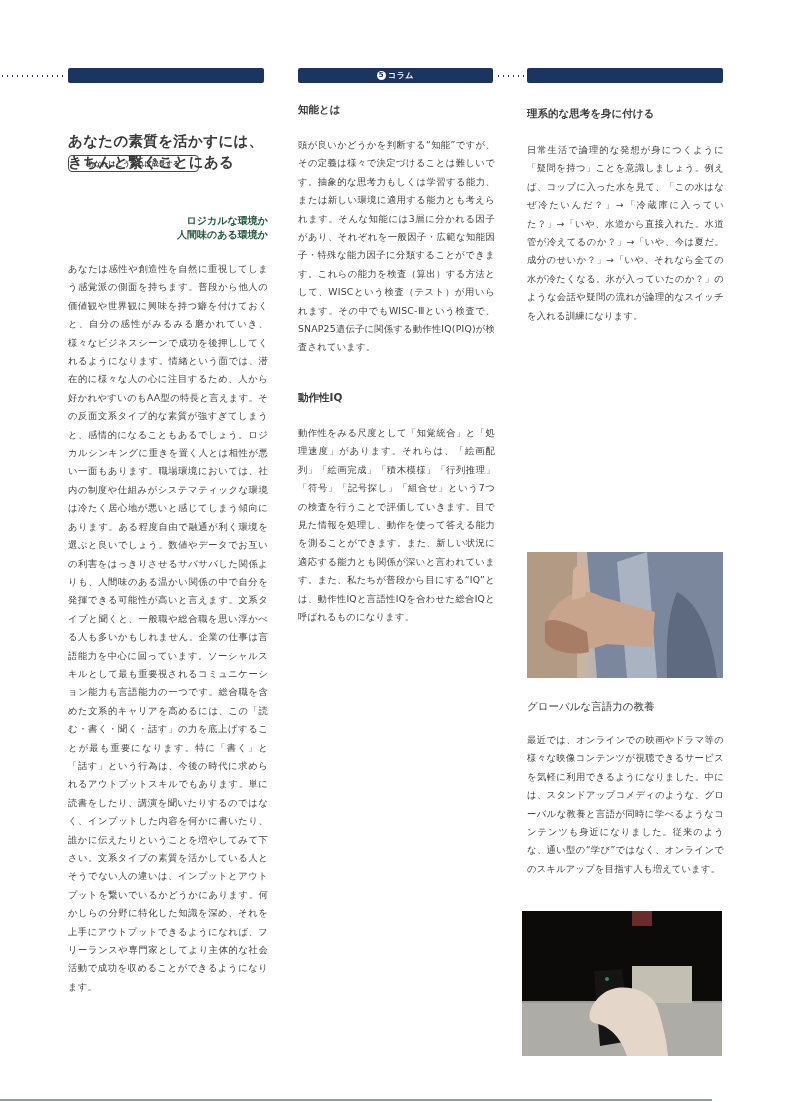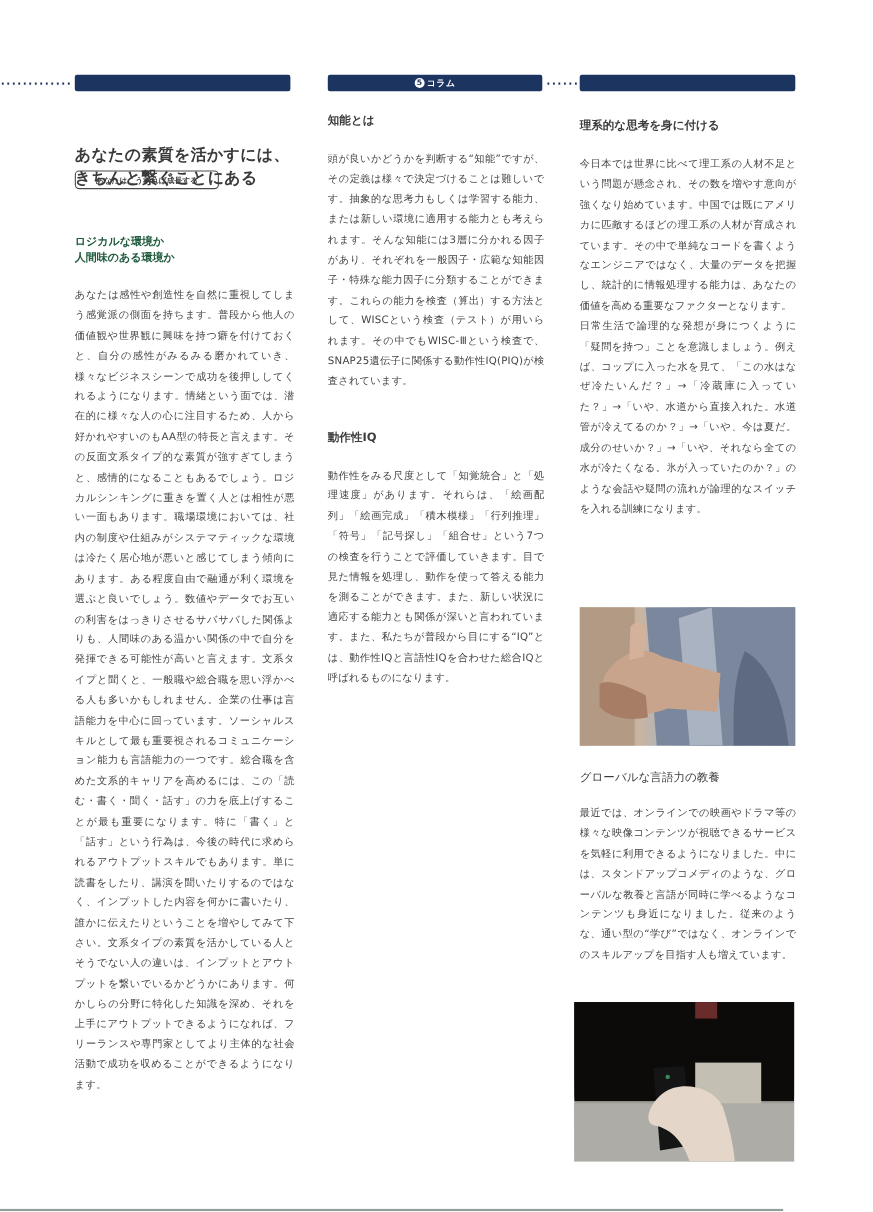--- a/index.html
+++ b/index.html
@@ -46,21 +46,21 @@
       display: flex; align-items: center; justify-content: center; margin-top: 48px;
     }
     .headline {
       left: 68px; top: 132px; width: 200px;
       font-size: 14.5px; font-weight: bold; color: #3a3a3a; line-height: 21px;
       letter-spacing: 0.3px;
       font-family: Liberation Mono, monospace;
     }
     .subhead-green {
       left: 68px; top: 214px; width: 200px;
-      font-size: 10px; font-weight: bold; color: #1f5a3c; line-height: 14px;
+      font-size: 10px; font-weight: bold; color: #1f5a3c; line-height: 14px; text-align: right;
     }
     .body-text {
       font-size: 9.3px; line-height: 18.4px; color: #444444;
       letter-spacing: 0.2px; text-align: justify; margin-top: 11px;
     }
     .left-body { left: 68px; top: 249px; width: 200px; }
 
     
     .mid-h { left: 298px; top: 103px; font-size: 10.5px; font-weight: bold; color: #3d3d3d; }
     .mid-body1 { left: 298px; top: 125px; width: 197px; }
@@ -110,21 +110,20 @@
 </div>
 <p class="abs body-text left-body">あなたは感性や創造性を自然に重視してしまう感覚派の側面を持ちます。普段から他人の価値観や世界観に興味を持つ癖を付けておくと、自分の感性がみるみる磨かれていき、様々なビジネスシーンで成功を後押ししてくれるようになります。情緒という面では、潜在的に様々な人の心に注目するため、人から好かれやすいのもAA型の特長と言えます。その反面文系タイプ的な素質が強すぎてしまうと、感情的になることもあるでしょう。ロジカルシンキングに重きを置く人とは相性が悪い一面もあります。職場環境においては、社内の制度や仕組みがシステマティックな環境は冷たく居心地が悪いと感じてしまう傾向にあります。ある程度自由で融通が利く環境を選ぶと良いでしょう。数値やデータでお互いの利害をはっきりさせるサバサバした関係よりも、人間味のある温かい関係の中で自分を発揮できる可能性が高いと言えます。文系タイプと聞くと、一般職や総合職を思い浮かべる人も多いかもしれません。企業の仕事は言語能力を中心に回っています。ソーシャルスキルとして最も重要視されるコミュニケーション能力も言語能力の一つです。総合職を含めた文系的キャリアを高めるには、この「読む・書く・聞く・話す」の力を底上げすることが最も重要になります。特に「書く」と「話す」という行為は、今後の時代に求められるアウトプットスキルでもあります。単に読書をしたり、講演を聞いたりするのではなく、インプットした内容を何かに書いたり、誰かに伝えたりということを増やしてみて下さい。文系タイプの素質を活かしている人とそうでない人の違いは、インプットとアウトプットを繋いでいるかどうかにあります。何かしらの分野に特化した知識を深め、それを上手にアウトプットできるようになれば、フリーランスや専門家としてより主体的な社会活動で成功を収めることができるようになります。</p>
 
 <h3 class="abs mid-h">知能とは</h3>
 <p class="abs body-text mid-body1">頭が良いかどうかを判断する“知能”ですが、その定義は様々で決定づけることは難しいです。抽象的な思考力もしくは学習する能力、または新しい環境に適用する能力とも考えられます。そんな知能には3層に分かれる因子があり、それぞれを一般因子・広範な知能因子・特殊な能力因子に分類することができます。これらの能力を検査（算出）する方法として、WISCという検査（テスト）が用いられます。その中でもWISC-Ⅲという検査で、SNAP25遺伝子に関係する動作性IQ(PIQ)が検査されています。</p>
 <h3 class="abs mid-h2">動作性IQ</h3>
 <p class="abs body-text mid-body2">動作性をみる尺度として「知覚統合」と「処理速度」があります。それらは、「絵画配列」「絵画完成」「積木模様」「行列推理」「符号」「記号探し」「組合せ」という7つの検査を行うことで評価していきます。目で見た情報を処理し、動作を使って答える能力を測ることができます。また、新しい状況に適応する能力とも関係が深いと言われています。また、私たちが普段から目にする“IQ”とは、動作性IQと言語性IQを合わせた総合IQと呼ばれるものになります。</p>
 
 <h3 class="abs right-h">理系的な思考を身に付ける</h3>
 <div class="abs body-text right-body1">
-  <p>今日本では世界に比べて理工系の人材不足という問題が懸念され、その数を増やす意向が強くなり始めています。中国では既にアメリカに匹敵するほどの理工系の人材が育成されています。その中で単純なコードを書くようなエンジニアではなく、大量のデータを把握し、統計的に情報処理する能力は、あなたの価値を高める重要なファクターとなります。</p>
   <p>日常生活で論理的な発想が身につくように「疑問を持つ」ことを意識しましょう。例えば、コップに入った水を見て、「この水はなぜ冷たいんだ？」→「冷蔵庫に入っていた？」→「いや、水道から直接入れた。水道管が冷えてるのか？」→「いや、今は夏だ。成分のせいか？」→「いや、それなら全ての水が冷たくなる。氷が入っていたのか？」のような会話や疑問の流れが論理的なスイッチを入れる訓練になります。</p>
 </div>
 
 <div class="abs photo1">
   <svg width="196" height="126" viewBox="0 0 196 126">
     <rect x="0" y="0" width="50" height="126" fill="#b29a84"></rect>
     <path d="M60 0 L196 0 L196 126 L70 126 Z" fill="#7b879c"></path>
     <path d="M90 10 L120 0 L130 126 L100 126 Z" fill="#c9d0da" opacity="0.6"></path>
     <path d="M150 40 C170 50 185 80 190 126 L140 126 C140 100 138 70 150 40Z" fill="#5e6a80"></path>
     <path d="M28 55 C40 40 60 35 75 45 L128 60 L125 95 L80 92 C60 100 35 100 25 85 C18 75 20 62 28 55Z" fill="#c9a48c"></path>

